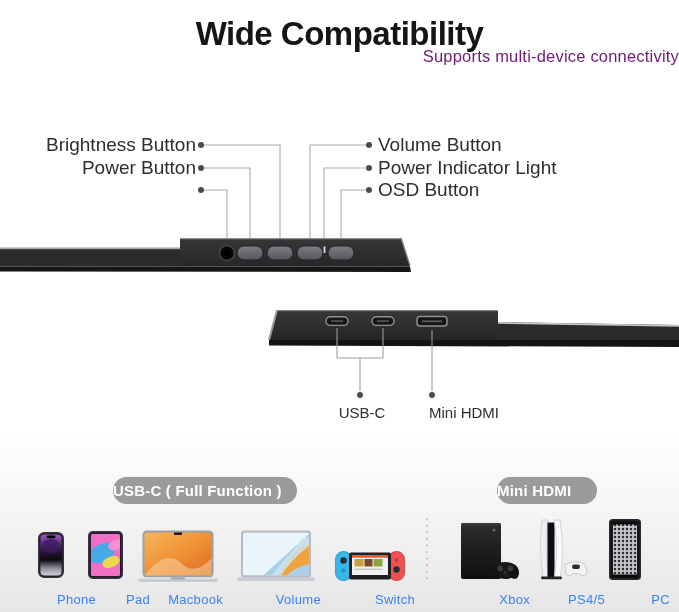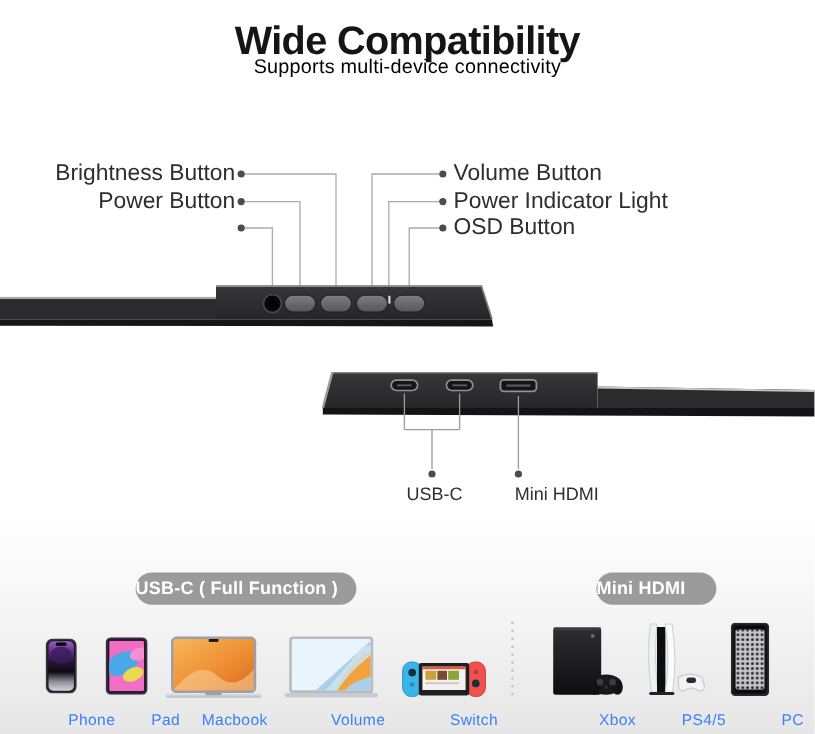--- a/index.html
+++ b/index.html
@@ -10,22 +10,22 @@
   }
   .bottom-bg{
     position:absolute;left:0;top:428px;width:679px;height:184px;
     background:linear-gradient(180deg, rgba(233,233,233,0) 0%, rgba(233,233,233,0.45) 45%, var(--bottom-gradient-end,#e6e6e6) 100%);
   }
   .title{
     position:absolute;left:0;right:0;top:0;margin:15px;text-align:center;
     font-size:33px;font-weight:700;letter-spacing:-0.5px;color:var(--title-text,#151515);
   }
   .subtitle{
-    position:absolute;left:0;right:0;top:47px;text-align:center;
-    font-size:16.5px;font-weight:500;color:#000000;letter-spacing:0.2px;
+    position:absolute;left:0;right:0;top:47px;text-align:right;
+    font-size:16.5px;font-weight:500;color:#701a75;letter-spacing:0.2px;
   }
   .gfx{position:absolute;left:0;top:0;}
   .callout{
     position:absolute;white-space:nowrap;font-size:19px;line-height:16px;
     color:var(--label-text,#2e2e2e);font-weight:500;
   }
   .co-left{right:483px;text-align:right;}
   .co-right{left:378px;text-align:center;}
   .port-label{
     position:absolute;top:404px;font-size:15px;font-weight:500;

